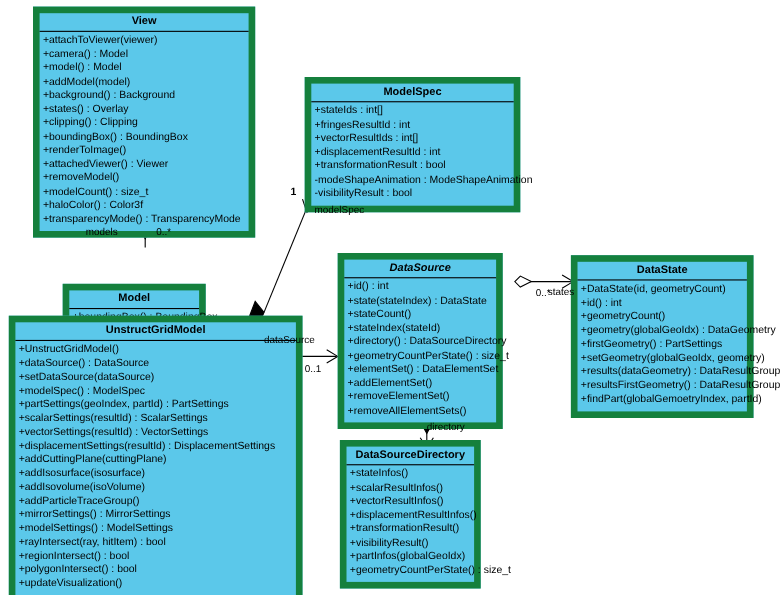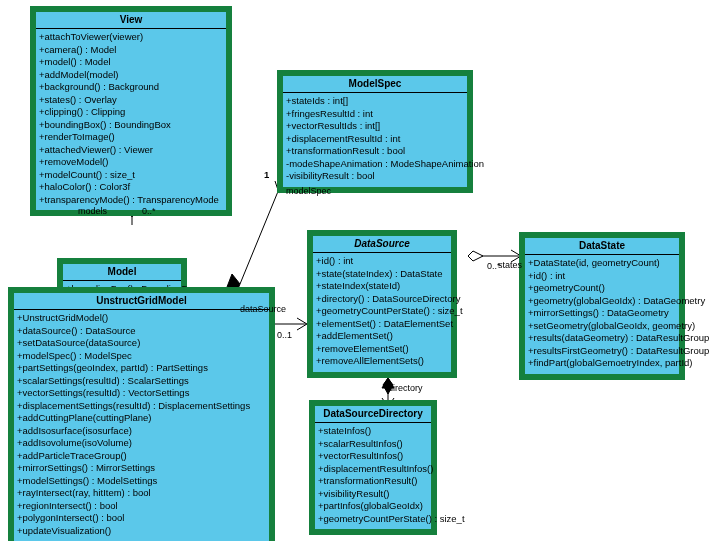--- a/index.html
+++ b/index.html
@@ -179,38 +179,39 @@
       <div class="uml-member">+polygonIntersect() : bool</div>
       <div class="uml-member">+updateVisualization()</div>
     </div>
   </div>
 
   <div class="uml-class" style="left:307px; top:230px; width:150px;">
     <div class="uml-title abstract">DataSource</div>
     <div class="uml-members">
       <div class="uml-member">+id() : int</div>
       <div class="uml-member">+state(stateIndex) : DataState</div>
+      <div class="uml-member">+stateCount()</div>
       <div class="uml-member">+stateIndex(stateId)</div>
       <div class="uml-member">+directory() : DataSourceDirectory</div>
       <div class="uml-member">+geometryCountPerState() : size_t</div>
       <div class="uml-member">+elementSet() : DataElementSet</div>
       <div class="uml-member">+addElementSet()</div>
       <div class="uml-member">+removeElementSet()</div>
       <div class="uml-member">+removeAllElementSets()</div>
     </div>
   </div>
 
   <div class="uml-class" style="left:519px; top:232px; width:166px;">
     <div class="uml-title">DataState</div>
     <div class="uml-members">
       <div class="uml-member">+DataState(id, geometryCount)</div>
       <div class="uml-member">+id() : int</div>
       <div class="uml-member">+geometryCount()</div>
       <div class="uml-member">+geometry(globalGeoIdx) : DataGeometry</div>
-      <div class="uml-member">+mirrorSettings() : DataGeometry</div>
+      <div class="uml-member">+firstGeometry() : PartSettings</div>
       <div class="uml-member">+setGeometry(globalGeoIdx, geometry)</div>
       <div class="uml-member">+results(dataGeometry) : DataResultGroup</div>
       <div class="uml-member">+resultsFirstGeometry() : DataResultGroup</div>
       <div class="uml-member">+findPart(globalGemoetryIndex, partId)</div>
     </div>
   </div>
 
   <div class="uml-class" style="left:309px; top:400px; width:128px;">
     <div class="uml-title">DataSourceDirectory</div>
     <div class="uml-members">

